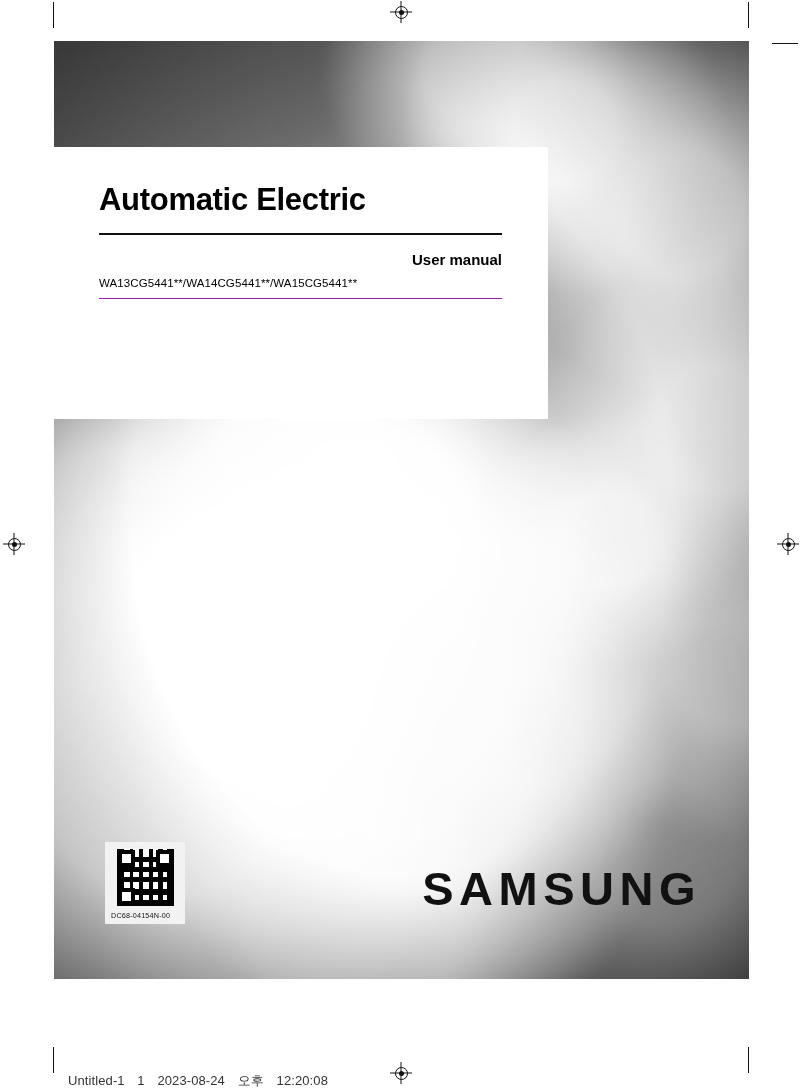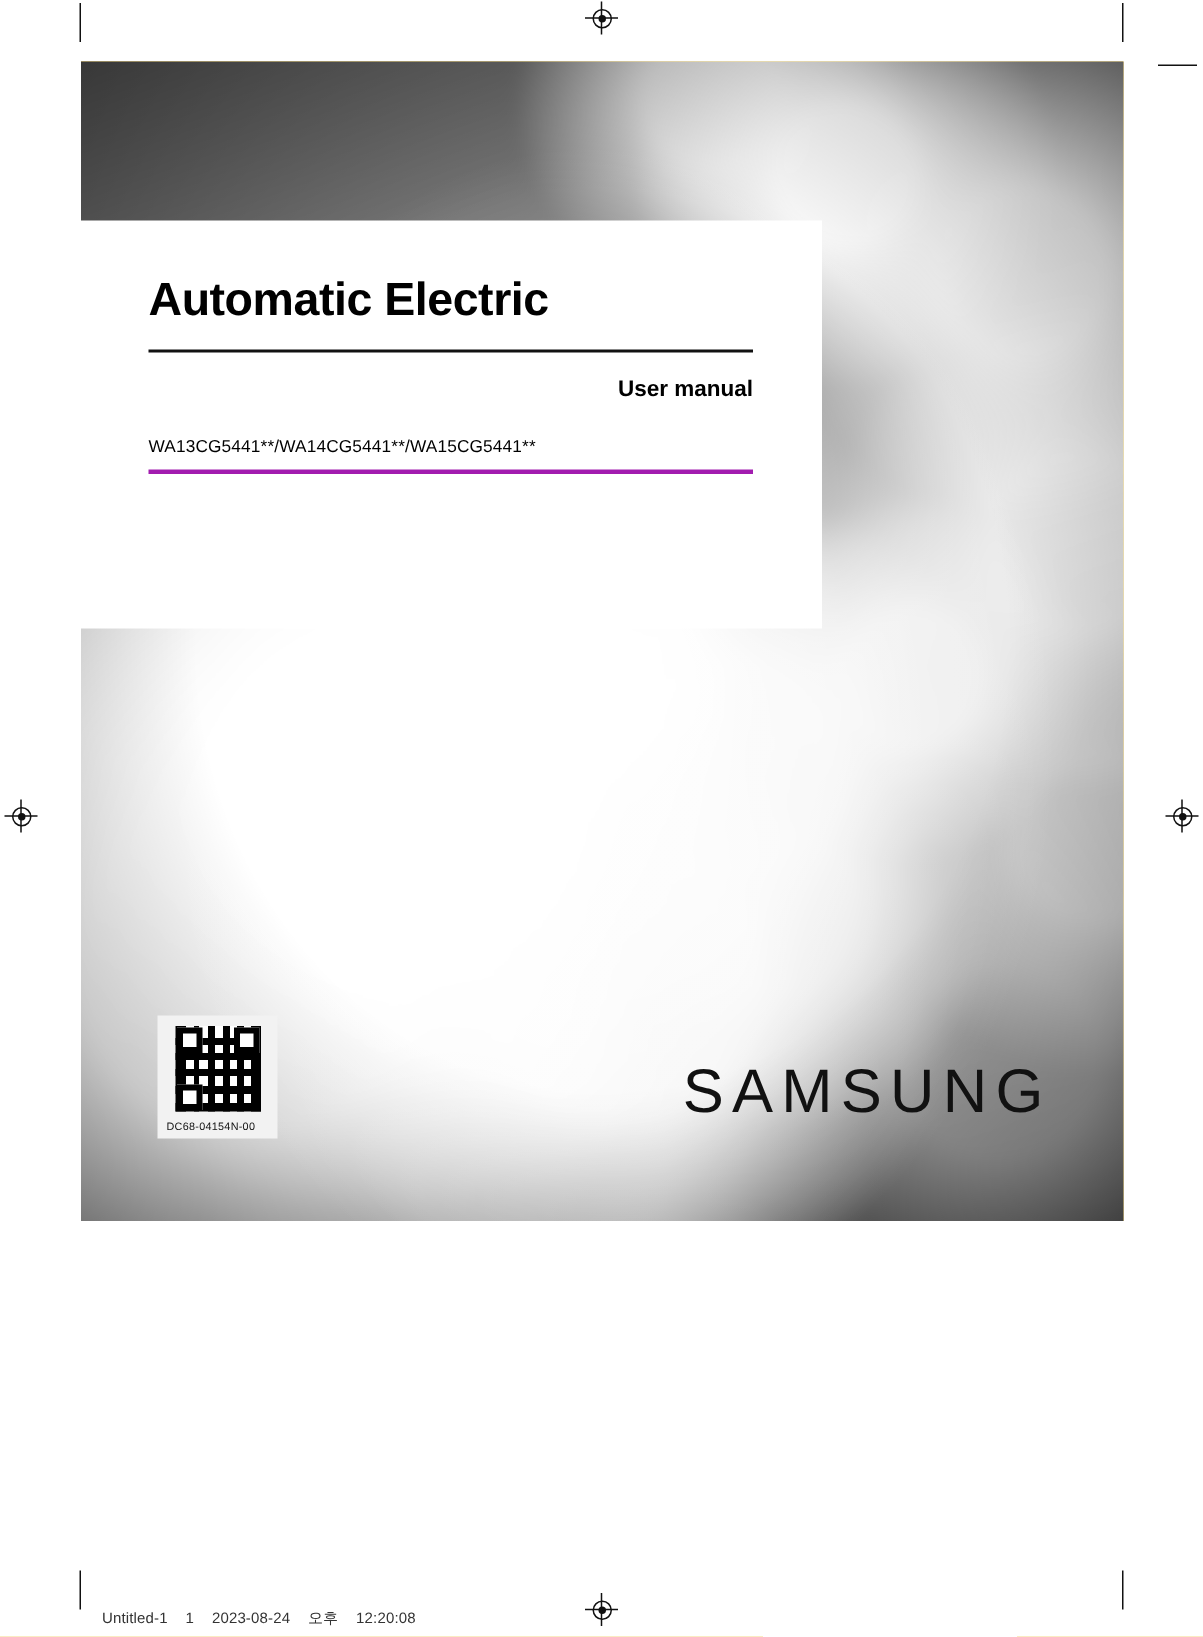--- a/index.html
+++ b/index.html
@@ -81,23 +81,23 @@
   .crop-tr-h { left: 772px; top: 43px;   width: 26px; height: 1px; }
   .crop-bl-v { left: 53px;  top: 1047px; width: 1px;  height: 26px; }
   .crop-br-v { left: 748px; top: 1047px; width: 1px;  height: 26px; }
 
   
   .cover {
     position: absolute;
     left: 54px;
     top: 41px;
     width: 695px;
-    height: 773px;
+    height: 938px;
     overflow: hidden;
-    background: #eab308;
+    background: #3b82f6;
   }
 
   
   .photo {
     position: absolute;
     inset: 0;
     background:
       radial-gradient(circle at 72% 12%, rgba(255,255,255,0.95) 0 5%, rgba(255,255,255,0) 16%),
       radial-gradient(circle at 88% 20%, rgba(255,255,255,0.85) 0 6%, rgba(255,255,255,0) 18%),
       radial-gradient(circle at 60% 6%,  rgba(255,255,255,0.7)  0 5%, rgba(255,255,255,0) 15%),
@@ -154,26 +154,26 @@
     border-bottom: 2px solid #111;
   }
   .doc-subtitle {
     margin-top: 16px;
     font-size: 15px;
     font-weight: bold;
     color: #000;
     text-align: right;
   }
   .model-line {
-    margin-top: 24px;
+    margin-top: 9px;
     font-size: 11.5px;
     letter-spacing: 0.1px;
     color: #000;
     padding-bottom: 9px;
-    border-bottom: 3px solid #a21caf;
+    border-bottom: 1px solid #a21caf;
   }
 
   
   .qr-block {
     position: absolute;
     left: 51px;
     bottom: 55px;
     width: 80px;
     background: #f2f2f2;
     padding: 7px 6px 4px 6px;
@@ -219,33 +219,33 @@
     letter-spacing: 0.2px;
     color: #111;
     white-space: nowrap;
   }
 
   
   .brand {
     position: absolute;
     right: 48px;
     bottom: 63px;
-    font-size: 41px;
-    font-weight: normal;
+    font-size: 47px;
+    font-weight: bold;
     letter-spacing: 5.5px;
     color: #111;
     font-family: "Liberation Sans", sans-serif;
   }
 
   
   .slug {
     position: absolute;
     left: 68px;
     top: 1072px;
-    font-size: 10px;
+    font-size: 13px;
     color: #333;
     white-space: nowrap;
     letter-spacing: 0.1px;
   }
   .slug span { margin-right: 9px; }
 </style>
 </head>
 <body>
 
 <div class="reg-mark reg-top">

